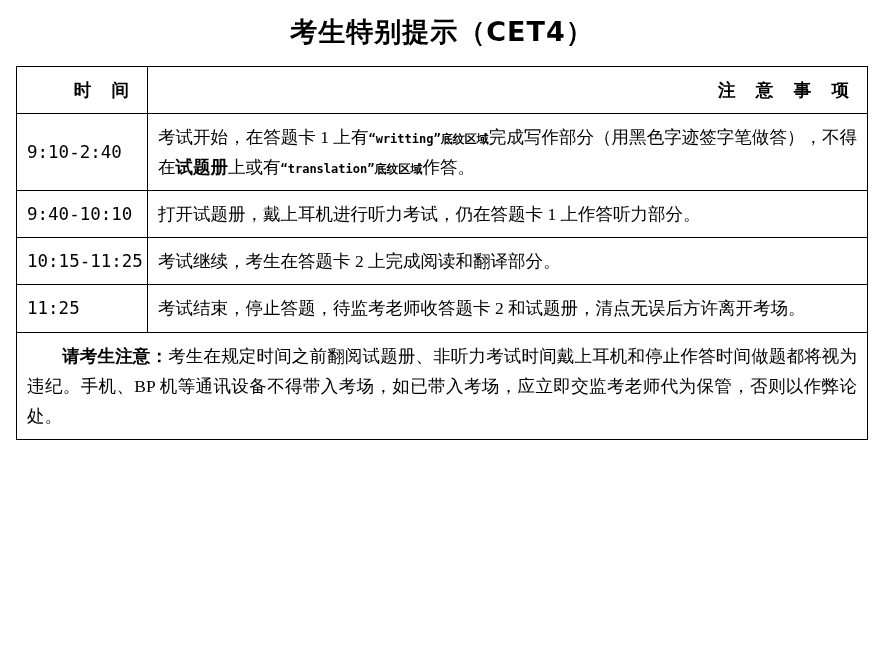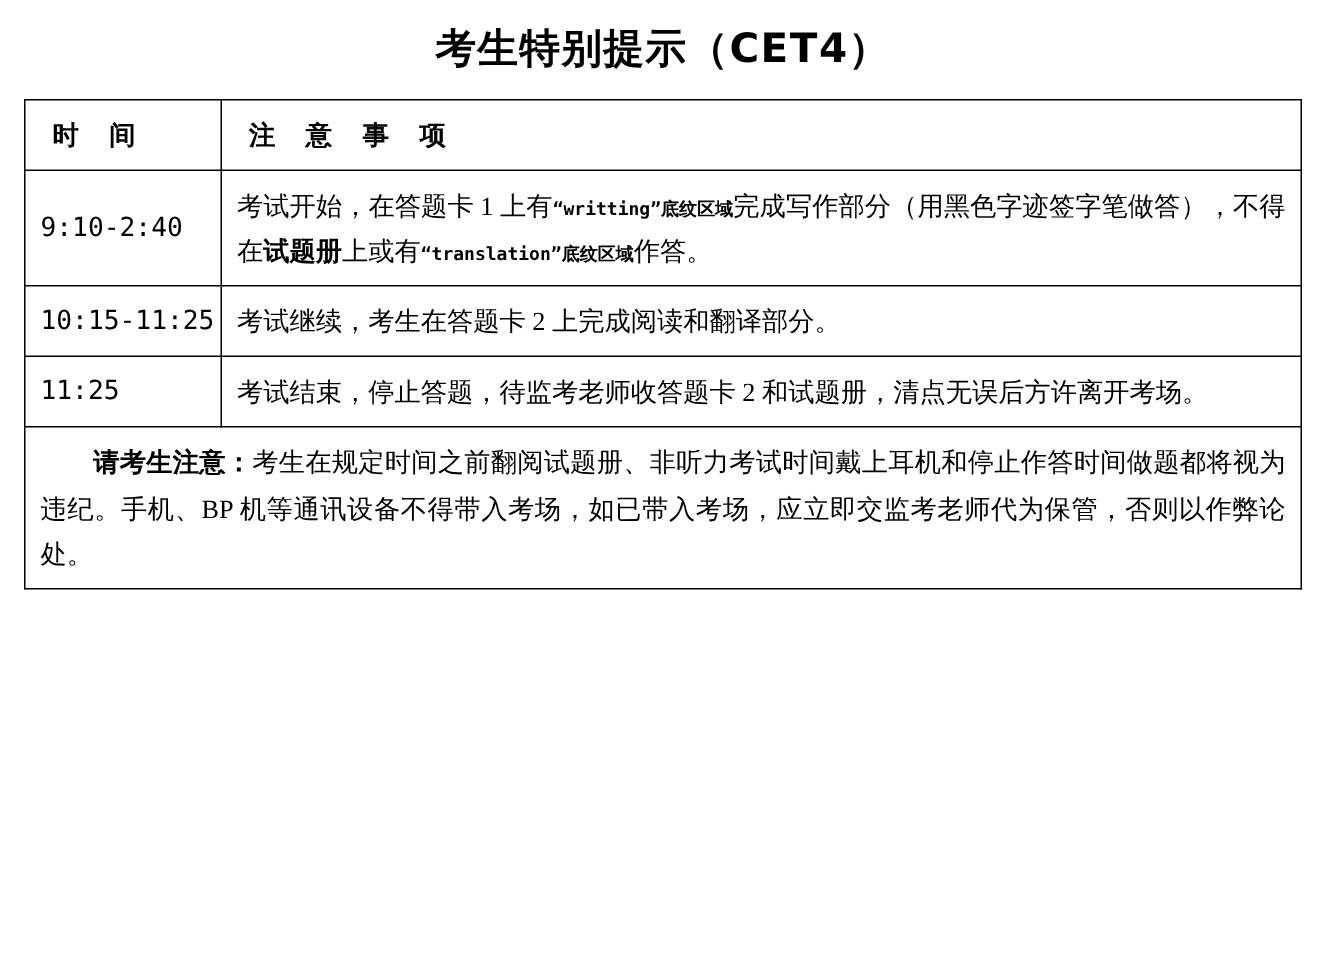--- a/index.html
+++ b/index.html
@@ -42,21 +42,21 @@
     border: 1.5px solid #000;
     vertical-align: middle;
     padding: 8px 10px;
     font-size: 17.5px;
     line-height: 1.72;
   }
   .col-time {
     width: 131px;
   }
   th.head-cell {
-    text-align: left;
+    text-align: right;
     font-weight: bold;
     font-size: 19px;
     padding: 13px 6px;
     letter-spacing: 4px;
   }
   th.head-time {
     letter-spacing: 8px;
     text-indent: 8px;
   }
   th.head-notes {
@@ -116,20 +116,24 @@
         <th class="head-cell head-time">时 间</th>
         <th class="head-cell head-notes">注 意 事 项</th>
       </tr>
     </thead>
     <tbody>
       <tr>
         <td class="time-cell">9:10-2:40</td>
         <td class="note-cell"><span>考试开始，在答题卡 1 上有</span><span class="bmono">“writting”底纹区域</span><span>完成写作部分（用黑色字迹签字笔做答），不得在</span><span class="b">试题册</span><span>上或有</span><span class="bmono">“translation”底纹区域</span><span>作答。</span></td>
       </tr>
       <tr>
+        <td class="time-cell">9:40-10:10</td>
+        <td class="note-cell"><span>打开试题册，戴上耳机进行听力考试，仍在答题卡 1 上作答听力部分。</span></td>
+      </tr>
+      <tr>
         <td class="time-cell">10:15-11:25</td>
         <td class="note-cell"><span>考试继续，考生在答题卡 2 上完成阅读和翻译部分。</span></td>
       </tr>
       <tr>
         <td class="time-cell">11:25</td>
         <td class="note-cell"><span>考试结束，停止答题，待监考老师收答题卡 2 和试题册，清点无误后方许离开考场。</span></td>
       </tr>
       <tr>
         <td class="footer-cell" colspan="2">
           <span class="indent2"></span><span class="footer-lead">请考生注意：</span><span>考生在规定时间之前翻阅试题册、非听力考试时间戴上耳机和停止作答时间做题都将视为违纪。手机、BP 机等通讯设备不得带入考场，如已带入考场，应立即交监考老师代为保管，否则以作弊论处。</span>

